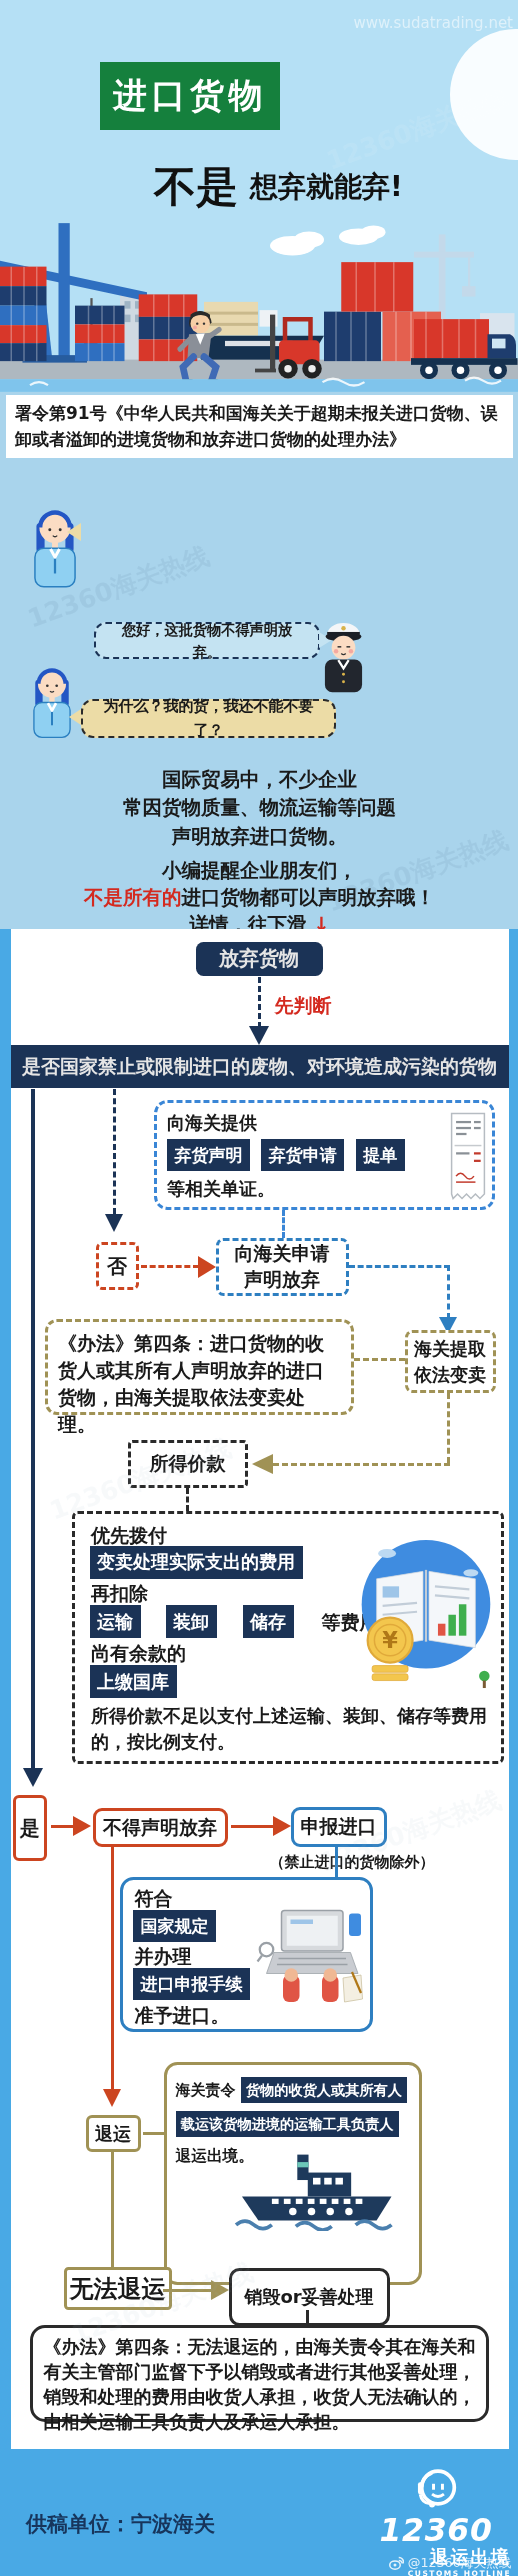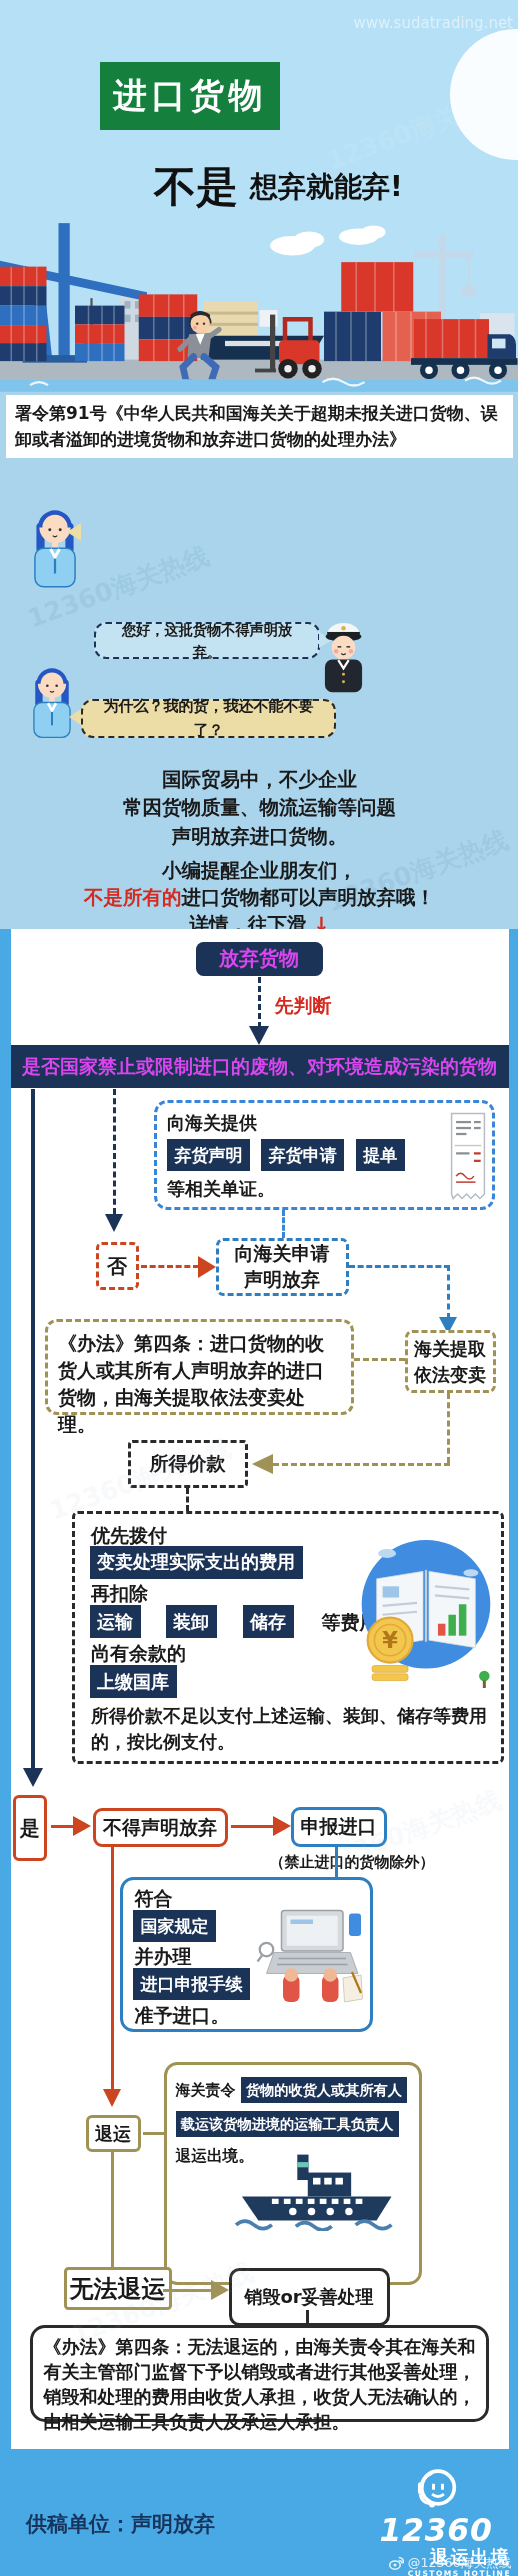--- a/index.html
+++ b/index.html
@@ -19,21 +19,21 @@
   .watermark{position:absolute;right:6px;top:13.5px;color:rgba(255,255,255,.55);font-size:15px;}
   .sun{position:absolute;left:450px;top:28.5px;width:131px;height:131px;border-radius:50%;background:rgba(255,255,255,.92);}
   .decree{position:absolute;left:6px;top:395px;width:507px;height:63px;background:#fff;
           box-sizing:border-box;padding:5.2px 9px;font-size:17px;font-weight:600;line-height:26px;}
   .bubble{position:absolute;box-sizing:border-box;border-radius:12px;padding:9px 12px;
           font-size:15.7px;font-weight:600;line-height:1.55;}
   .bubble.tan{background:#ecdca6;border:2.2px dashed #2a2a2a;}
   .bubble.blue{background:#c4e3f2;border:2.2px dashed #1b3356;}
   .intro-line{position:absolute;left:0;width:519px;text-align:center;font-size:19.5px;font-weight:600;}
   .chip{display:inline-block;background:#1b3356;color:#fff;font-weight:bold;padding:4.5px 7.5px;}
-  .navy-box{background:#1b3356;color:#d946ef;font-weight:bold;display:flex;align-items:center;justify-content:center;}
+  .navy-box{background:#1b3356;color:#e5e5e5;font-weight:bold;display:flex;align-items:center;justify-content:center;}
   .red{color:#d42a1f;}
   .ghost{position:absolute;font-size:25.5px;font-weight:bold;opacity:.08;transform:rotate(-20deg);white-space:nowrap;pointer-events:none;}
   .flow-text{font-size:18px;font-weight:600;}
   .ctr{display:flex;align-items:center;justify-content:center;text-align:center;box-sizing:border-box;}
 </style>
 </head>
 <body>
 
 <div class="page">
 
@@ -483,21 +483,21 @@
       <span>销毁or妥善处理</span>
     </div>
     <div class="abs" style="left:295px;top:1381px;height:16.5px;border-left:3.7px solid #2a2a2a;"></div>
 
     <div class="abs" style="left:19.5px;top:1396px;width:459px;height:97px;border:3.7px solid #2a2a2a;border-radius:15px;box-sizing:border-box;background:#fff;padding:6px 10.5px;font-size:18px;font-weight:600;line-height:25px;">
       <span>《办法》第四条：无法退运的，由海关责令其在海关和有关主管部门监督下予以销毁或者进行其他妥善处理，销毁和处理的费用由收货人承担，收货人无法确认的，由相关运输工具负责人及承运人承担。</span>
     </div>
   </div>
 
   <div class="footer">
-    <div class="abs" style="left:26px;top:61px;font-size:21px;font-weight:bold;color:#17355c;">供稿单位：声明放弃</div>
+    <div class="abs" style="left:26px;top:61px;font-size:21px;font-weight:bold;color:#17355c;">供稿单位：宁波海关</div>
 
     <div class="abs" style="left:361px;top:13.5px;width:150px;color:#fff;">
       <div style="display:flex;align-items:center;flex-direction:column;">
         <svg width="49" height="49" viewBox="0 0 66 66">
           <circle cx="35" cy="33" r="22" fill="none" stroke="#ffffff" stroke-width="5"></circle>
           <path d="M13,33 a22,22 0 0 1 14,-20" fill="none" stroke="#ffffff" stroke-width="5"></path>
           <rect x="8" y="26" width="7" height="16" rx="3" fill="#ffffff"></rect>
           <path d="M11,42 q2,12 14,13" fill="none" stroke="#ffffff" stroke-width="4"></path>
           <circle cx="27" cy="56" r="4" fill="#ffffff"></circle>
           <line x1="29" y1="28" x2="29" y2="36" stroke="#ffffff" stroke-width="4"></line>

